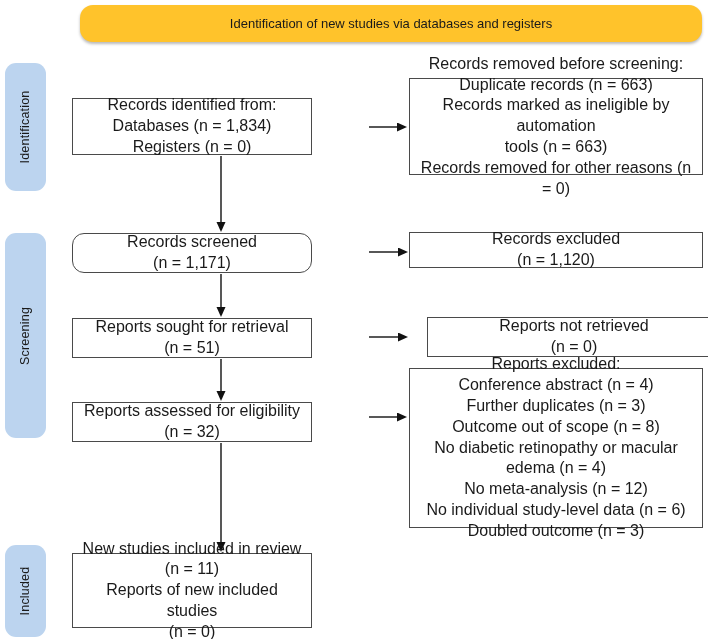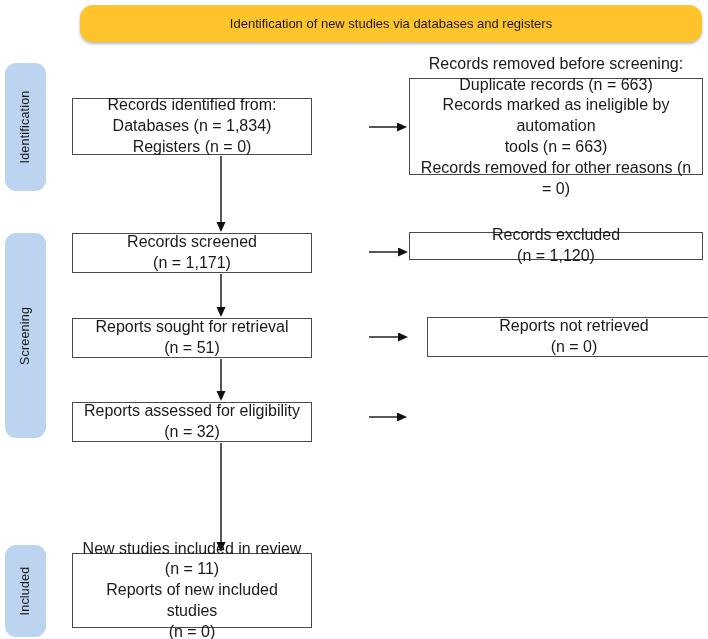--- a/index.html
+++ b/index.html
@@ -43,26 +43,26 @@
     text-align: center;
     white-space: pre-line;
     font-size: 16px;
     line-height: 1.3;
     padding: 2px 6px;
   }
   .col-left  { left: 72px;  width: 240px; }
   .col-right { left: 409px; width: 294px; }
 
   .box-identified   { top: 98px;  height: 57px;  }
-  .box-screened     { top: 233px; height: 40px;  }
+  .box-screened     { top: 233px; height: 40px; border-radius: 12px;  }
   .box-sought       { top: 318px; height: 40px;  }
   .box-assessed     { top: 402px; height: 40px;  }
   .box-included     { top: 553px; height: 75px;  }
   .box-removed      { top: 78px;  height: 97px;  }
-  .box-excluded     { top: 232px; height: 28px;  }
+  .box-excluded     { top: 232px; height: 36px;  }
   .box-notretrieved { top: 317px; height: 40px; margin-left: 18px;  }
   .box-reportsexcl  { top: 368px; height: 160px; }
 
   svg.arrows { position: absolute; left: 0; top: 0; pointer-events: none; }
 </style>
 </head>
 <body>
 
 <div class="page">
 
@@ -116,19 +116,28 @@
 
   <div class="fbox col-left box-sought">Reports sought for retrieval
 (n = 51)</div>
 
   <div class="fbox col-right box-notretrieved">Reports not retrieved
 (n = 0)</div>
 
   <div class="fbox col-left box-assessed">Reports assessed for eligibility
 (n = 32)</div>
 
+  <div class="fbox col-right box-reportsexcl">Reports excluded:
+Conference abstract (n = 4)
+Further duplicates (n = 3)
+Outcome out of scope (n = 8)
+No diabetic retinopathy or macular
+edema (n = 4)
+No meta-analysis (n = 12)
+No individual study-level data (n = 6)
+Doubled outcome (n = 3)</div>
 
   <div class="fbox col-left box-included">New studies included in review
 (n = 11)
 Reports of new included studies
 (n = 0)</div>
 
 </div>
 
 </body></html>

